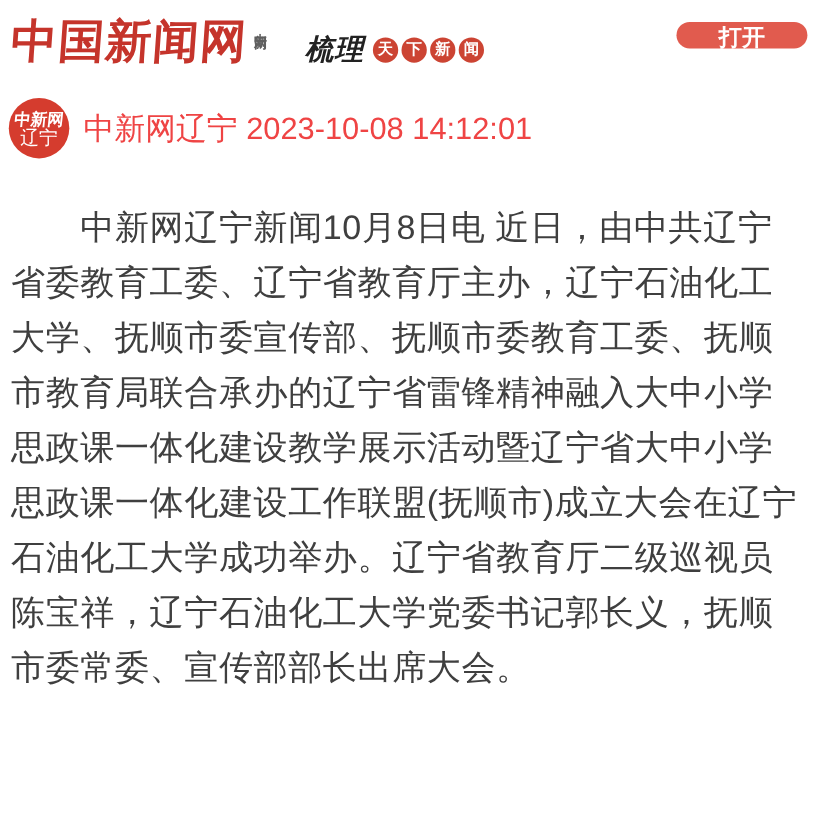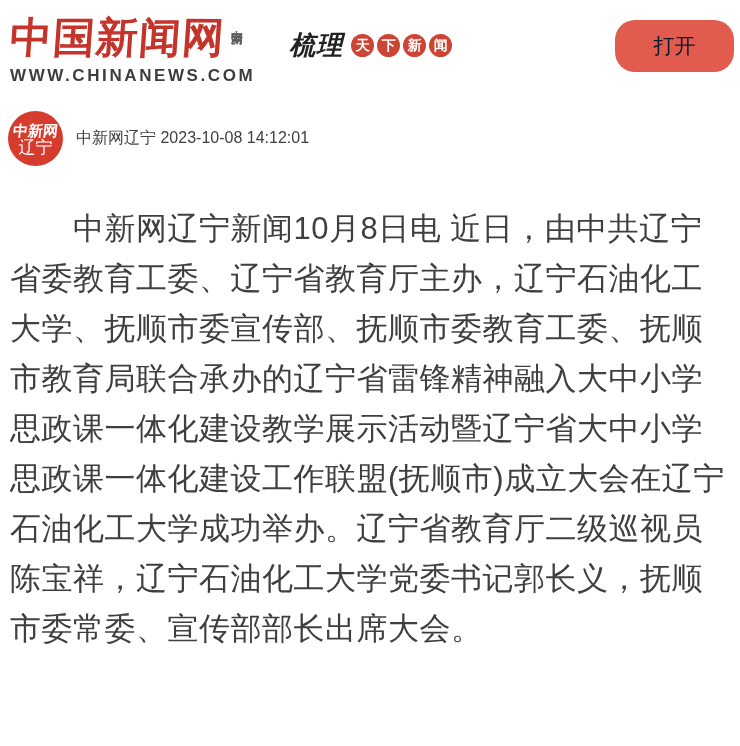--- a/index.html
+++ b/index.html
@@ -73,28 +73,29 @@
     text-align: center;
     margin-left: 3px;
     font-family: "DejaVu Serif", serif;
     font-weight: 700;
   }
 
   .open-button {
     margin-left: auto;
     margin-top: 4px;
     width: 119px;
-    height: 52px;
+    height: 24px;
     border: none;
     border-radius: 20px;
     background: #e15b4e;
-    color: #0f172a;
+    color: #ffffff;
     font-size: 21px;
     font-family: "Liberation Sans", sans-serif;
     cursor: pointer;
+    font-weight: bold;
   }
 
   
   .article-title {
     margin: 44px 10px 0 10px;
     font-size: 38px;
     line-height: 66px;
     font-weight: 800;
     color: #222222;
     letter-spacing: 0.5px;
@@ -120,22 +121,22 @@
   .avatar-line1 {
     font-family: "DejaVu Serif", serif;
     font-weight: 900;
     font-size: 15px;
     line-height: 17px;
     transform: skewX(-6deg);
   }
   .avatar-line2 { font-size: 17px; line-height: 15px; }
   .byline-meta {
     margin-left: 13px;
-    font-size: 16px;
-    color: #404040;
+    font-size: 28px;
+    color: #ef4444;
     white-space: nowrap;
   }
   .views-group { display: flex; align-items: center; margin-left: 19px; }
   .eye-icon { width: 36px; height: 30px; display: block; }
   .views-count {
     margin-left: 9px;
     font-size: 25px;
     color: #9d9d9d;
   }
 
@@ -154,21 +155,20 @@
 <body>
 
 <div class="page">
 
   <div class="header">
     <div class="logo-block">
       <div class="logo-row">
         <div class="logo-main">中国新闻网</div>
         <div class="logo-vertical">中新网</div>
       </div>
-      <div class="logo-url">WWW.CHINANEWS.COM</div>
     </div>
 
     <div class="tagline">
       <span class="tagline-prefix">梳理</span>
       <span class="tagline-circles">
         <span class="tagline-circle">天</span>
         <span class="tagline-circle">下</span>
         <span class="tagline-circle">新</span>
         <span class="tagline-circle">闻</span>
       </span>

